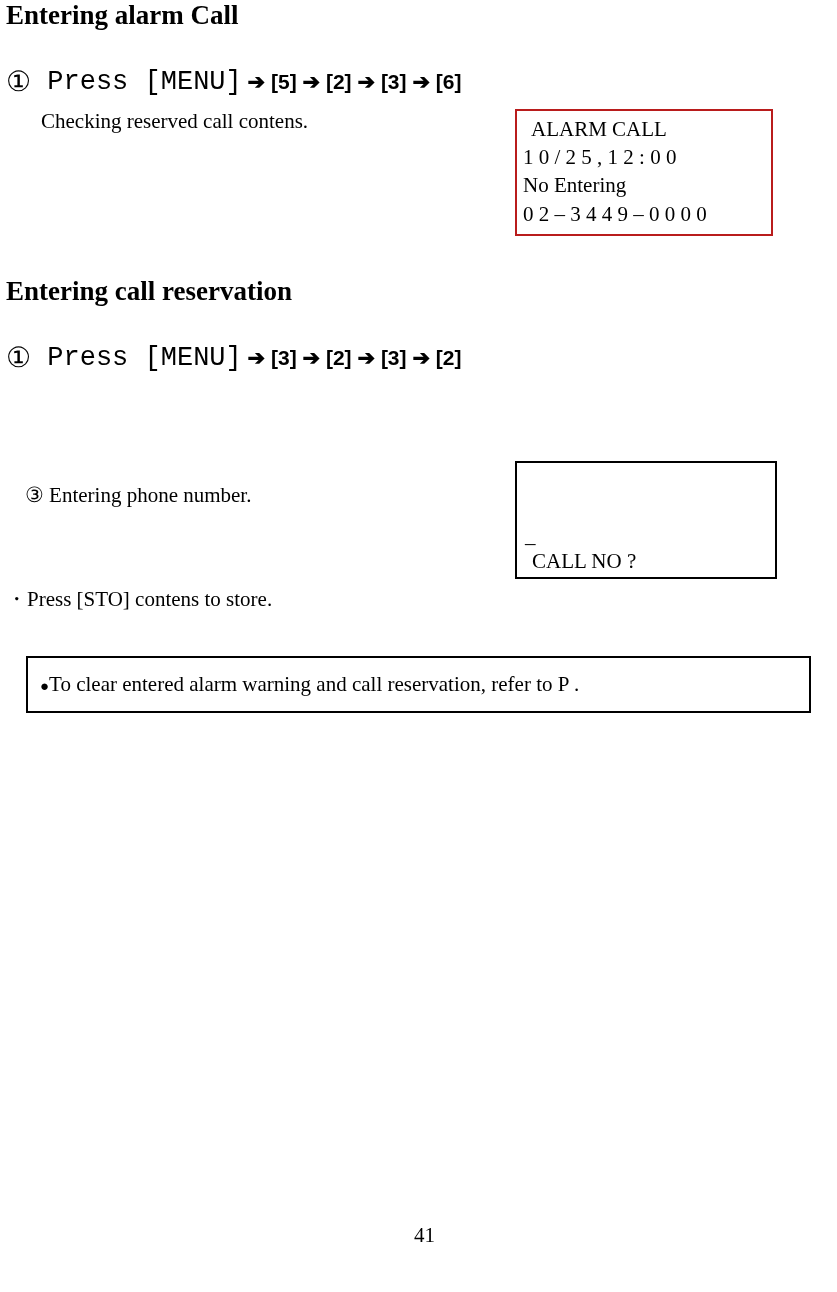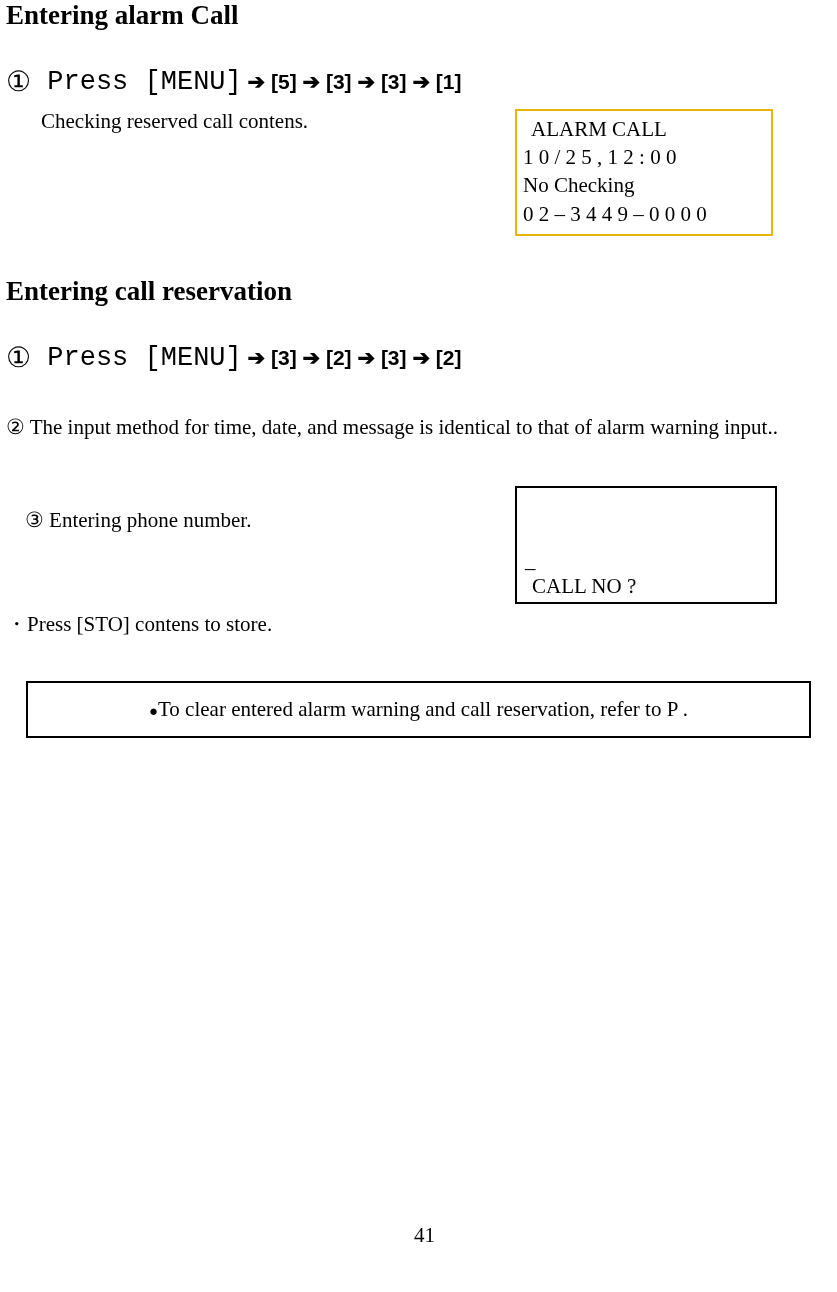--- a/index.html
+++ b/index.html
@@ -57,21 +57,21 @@
     }
     .col-left {
       flex: 0 0 490px;
       margin-left: 19px;
     }
     .col-right {
       flex: 0 0 auto;
     }
 
     .lcd-box {
-      border: 2px solid #eab308;
+      border: 2px solid #b91c1c;
       width: 258px;
       padding: 4px 6px 6px 6px;
       font-size: 21px;
       line-height: 1.35;
       box-sizing: border-box;
     }
     .lcd-line { white-space: pre; }
     .lcd-label { padding-left: 8px; }
 
     .lcd-box-2 {
@@ -85,21 +85,20 @@
       position: relative;
     }
     .lcd2-l1 { position:absolute; left:8px; top:58px; }
     .lcd2-l2 { position:absolute; left:15px; top:84px; }
 
     .note-box {
       border: 2px solid #000;
       margin: 0 20px 0 20px;
       padding: 14px 12px;
       font-size: 21px;
-      text-align: center;
     }
     .bullet-dot {
       font-size: 15px;
     }
 
     .page-number {
       position: absolute;
       bottom: 44px;
       width: 100%;
       text-align: center;
@@ -108,54 +107,51 @@
   </style>
 </head>
 <body>
 <div class="page">
 
   <h2 class="section-heading">Entering alarm Call</h2>
 
   <div class="space-md"></div>
 
   <p class="step-line">
-    <span class="circ-num">①</span><span class="mono"> Press [MENU]</span><span class="arrow"> ➔ [5] ➔ [3] ➔ [3] ➔ [1]</span>
+    <span class="circ-num">①</span><span class="mono"> Press [MENU]</span><span class="arrow"> ➔ [5] ➔ [2] ➔ [3] ➔ [6]</span>
   </p>
 
   <div style="height:10px;"></div>
 
   <div class="row">
     <div class="col-left">
       <p class="sub-line">Checking reserved call contens.</p>
     </div>
     <div class="col-right">
       <div class="lcd-box">
         <div class="lcd-line lcd-label">ALARM CALL</div>
         <div class="lcd-line">1 0 / 2 5 , 1 2 : 0 0</div>
-        <div class="lcd-line">No Checking</div>
+        <div class="lcd-line">No Entering</div>
         <div class="lcd-line">0 2 – 3 4 4 9 – 0 0 0 0</div>
       </div>
     </div>
   </div>
 
   <div style="height:40px;"></div>
 
   <h2 class="section-heading">Entering call reservation</h2>
 
   <div class="space-md"></div>
 
   <p class="step-line">
     <span class="circ-num">①</span><span class="mono"> Press [MENU]</span><span class="arrow"> ➔ [3] ➔ [2] ➔ [3] ➔ [2]</span>
   </p>
 
   <div style="height:40px;"></div>
 
-  <p class="step-line">
-    <span>②</span><span> The input method for time, date, and message is identical to that of alarm warning input..</span>
-  </p>
 
   <div style="height:46px;"></div>
 
   <div class="row">
     <div class="col-left" style="padding-top:22px;">
       <p class="step-line">
         <span>③</span><span> Entering phone number.</span>
       </p>
     </div>
     <div class="col-right" style="padding-left:0;">

